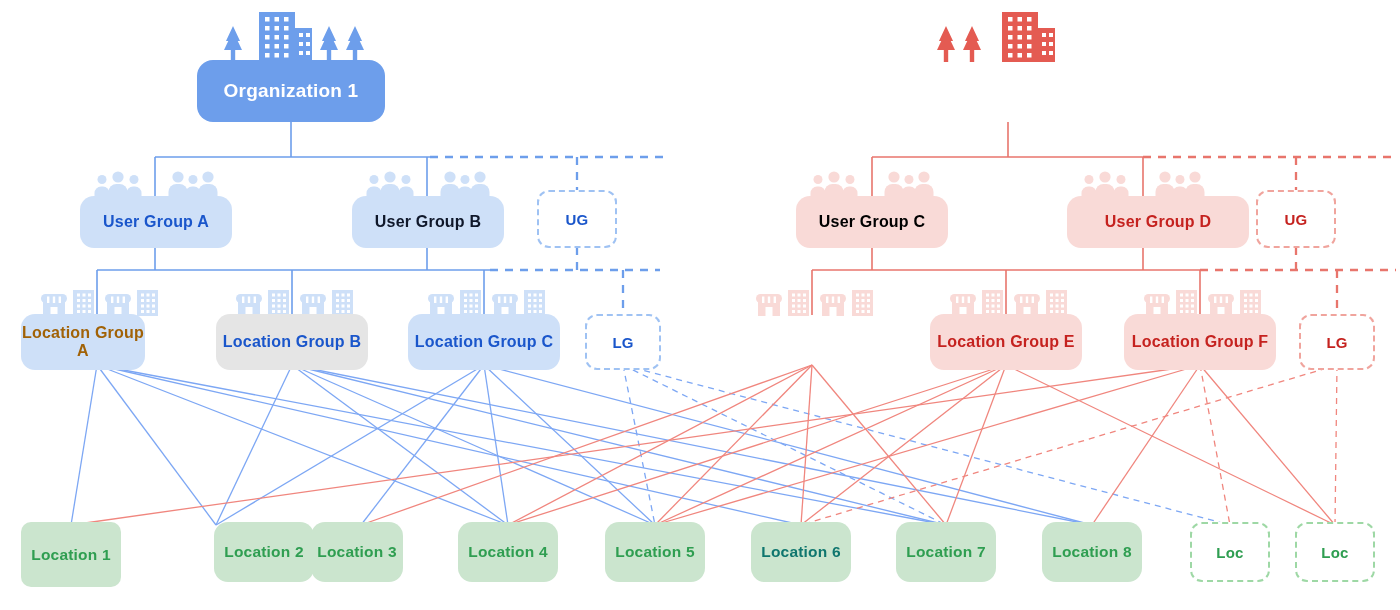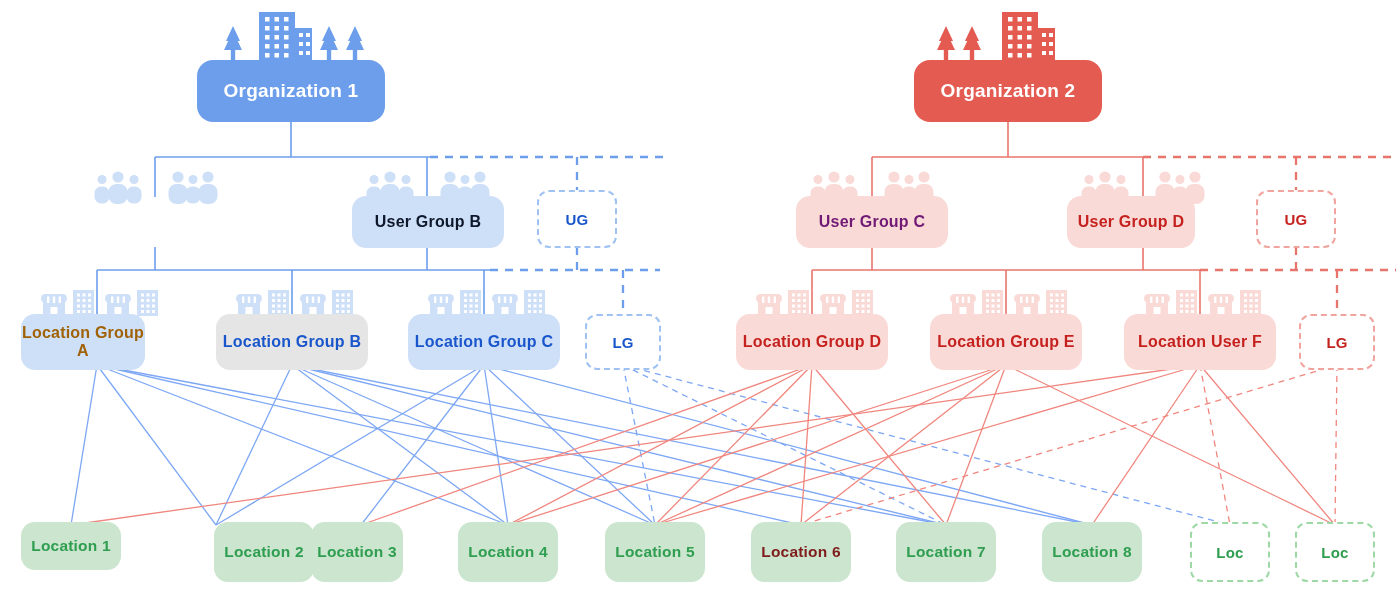--- a/index.html
+++ b/index.html
@@ -151,37 +151,37 @@
         <rect x="107" y="32" width="4.5" height="4.5" fill="#fff"></rect>
         <rect x="107" y="41" width="4.5" height="4.5" fill="#fff"></rect>
         <rect x="118" y="16" width="17" height="34"></rect>
         <rect x="122" y="21" width="4" height="4" fill="#fff"></rect>
         <rect x="122" y="30" width="4" height="4" fill="#fff"></rect>
         <rect x="122" y="39" width="4" height="4" fill="#fff"></rect>
         <rect x="129" y="21" width="4" height="4" fill="#fff"></rect>
         <rect x="129" y="30" width="4" height="4" fill="#fff"></rect>
         <rect x="129" y="39" width="4" height="4" fill="#fff"></rect>
       </svg></div>
-    <div class="node org" style="left: 914px; top: 60px; width: 188px; height: 62px; background: rgb(228, 91, 82); color: rgb(255, 255, 255);">
-      <span class="label">Organization 2</span>
-    </div>
     <div class="icon" style="color: rgb(206, 224, 248); left: 80px; top: 169px;"><svg width="152" height="36" viewBox="0 0 152 36" fill="currentColor">
         <circle cx="22" cy="10.5" r="4.5"></circle>
         <rect x="14.5" y="17.5" width="15" height="17" rx="6.5"></rect>
         <circle cx="38" cy="8" r="5.6"></circle>
         <rect x="28.5" y="15" width="19" height="20" rx="8"></rect>
         <circle cx="54" cy="10.5" r="4.5"></circle>
         <rect x="46.5" y="17.5" width="15" height="17" rx="6.5"></rect>
         <circle cx="98" cy="8" r="5.6"></circle>
         <rect x="88.5" y="15" width="19" height="20" rx="8"></rect>
         <circle cx="113" cy="10.5" r="4.5"></circle>
         <rect x="105.5" y="17.5" width="15" height="17" rx="6.5"></rect>
         <circle cx="128" cy="8" r="5.6"></circle>
         <rect x="118.5" y="15" width="19" height="20" rx="8"></rect>
       </svg></div>
+    <div class="node group" style="left: 80px; top: 196px; width: 152px; height: 52px; background: rgb(206, 224, 248); color: rgb(26, 86, 203);">
+      <span class="label">User Group A</span>
+    </div>
     <div class="icon" style="color: rgb(206, 224, 248); left: 352px; top: 169px;"><svg width="152" height="36" viewBox="0 0 152 36" fill="currentColor">
         <circle cx="22" cy="10.5" r="4.5"></circle>
         <rect x="14.5" y="17.5" width="15" height="17" rx="6.5"></rect>
         <circle cx="38" cy="8" r="5.6"></circle>
         <rect x="28.5" y="15" width="19" height="20" rx="8"></rect>
         <circle cx="54" cy="10.5" r="4.5"></circle>
         <rect x="46.5" y="17.5" width="15" height="17" rx="6.5"></rect>
         <circle cx="98" cy="8" r="5.6"></circle>
         <rect x="88.5" y="15" width="19" height="20" rx="8"></rect>
         <circle cx="113" cy="10.5" r="4.5"></circle>
@@ -202,38 +202,38 @@
         <rect x="28.5" y="15" width="19" height="20" rx="8"></rect>
         <circle cx="54" cy="10.5" r="4.5"></circle>
         <rect x="46.5" y="17.5" width="15" height="17" rx="6.5"></rect>
         <circle cx="98" cy="8" r="5.6"></circle>
         <rect x="88.5" y="15" width="19" height="20" rx="8"></rect>
         <circle cx="113" cy="10.5" r="4.5"></circle>
         <rect x="105.5" y="17.5" width="15" height="17" rx="6.5"></rect>
         <circle cx="128" cy="8" r="5.6"></circle>
         <rect x="118.5" y="15" width="19" height="20" rx="8"></rect>
       </svg></div>
-    <div class="node group" style="left: 796px; top: 196px; width: 152px; height: 52px; background: rgb(249, 218, 215); color: #701a75;">
+    <div class="node group" style="left: 796px; top: 196px; width: 152px; height: 52px; background: rgb(249, 218, 215); color: #000000;">
       <span class="label">User Group C</span>
     </div>
     <div class="icon" style="color: rgb(249, 218, 215); left: 1067px; top: 169px;"><svg width="152" height="36" viewBox="0 0 152 36" fill="currentColor">
         <circle cx="22" cy="10.5" r="4.5"></circle>
         <rect x="14.5" y="17.5" width="15" height="17" rx="6.5"></rect>
         <circle cx="38" cy="8" r="5.6"></circle>
         <rect x="28.5" y="15" width="19" height="20" rx="8"></rect>
         <circle cx="54" cy="10.5" r="4.5"></circle>
         <rect x="46.5" y="17.5" width="15" height="17" rx="6.5"></rect>
         <circle cx="98" cy="8" r="5.6"></circle>
         <rect x="88.5" y="15" width="19" height="20" rx="8"></rect>
         <circle cx="113" cy="10.5" r="4.5"></circle>
         <rect x="105.5" y="17.5" width="15" height="17" rx="6.5"></rect>
         <circle cx="128" cy="8" r="5.6"></circle>
         <rect x="118.5" y="15" width="19" height="20" rx="8"></rect>
       </svg></div>
-    <div class="node group" style="left: 1067px; top: 196px; width: 128px; height: 52px; background: rgb(249, 218, 215); color: rgb(197, 34, 31);">
+    <div class="node group" style="left: 1067px; top: 196px; width: 182px; height: 52px; background: rgb(249, 218, 215); color: rgb(197, 34, 31);">
       <span class="label">User Group D</span>
     </div>
     <div class="node group dash" style="left: 1256px; top: 190px; width: 80px; height: 58px; border-color: rgb(240, 164, 157); color: rgb(197, 34, 31);">
       <span class="label">UG</span>
     </div>
     <div class="icon" style="color: rgb(206, 224, 248); left: 21px; top: 286px;"><svg width="152" height="30" viewBox="0 0 152 30" fill="currentColor">
         <rect x="20" y="8" width="26" height="9" rx="4.5"></rect>
         <rect x="22" y="15" width="22" height="15"></rect>
   <rect x="26" y="10.5" width="2.4" height="6.5" fill="#fff"></rect>
         <rect x="31.8" y="10.5" width="2.4" height="6.5" fill="#fff"></rect>
@@ -397,23 +397,20 @@
         <rect x="120" y="24" width="3" height="3" fill="#fff"></rect>
         <rect x="125.5" y="7.5" width="3" height="3" fill="#fff"></rect>
         <rect x="125.5" y="13" width="3" height="3" fill="#fff"></rect>
         <rect x="125.5" y="18.5" width="3" height="3" fill="#fff"></rect>
         <rect x="125.5" y="24" width="3" height="3" fill="#fff"></rect>
         <rect x="131" y="7.5" width="3" height="3" fill="#fff"></rect>
         <rect x="131" y="13" width="3" height="3" fill="#fff"></rect>
         <rect x="131" y="18.5" width="3" height="3" fill="#fff"></rect>
         <rect x="131" y="24" width="3" height="3" fill="#fff"></rect>
       </svg></div>
-    <div class="node group" style="left: 736px; top: 314px; width: 152px; height: 56px; background: rgb(249, 218, 215); color: rgb(197, 34, 31);">
-      <span class="label">Location Group D</span>
-    </div>
     <div class="icon" style="color: rgb(249, 218, 215); left: 930px; top: 286px;"><svg width="152" height="30" viewBox="0 0 152 30" fill="currentColor">
         <rect x="20" y="8" width="26" height="9" rx="4.5"></rect>
         <rect x="22" y="15" width="22" height="15"></rect>
   <rect x="26" y="10.5" width="2.4" height="6.5" fill="#fff"></rect>
         <rect x="31.8" y="10.5" width="2.4" height="6.5" fill="#fff"></rect>
         <rect x="37.6" y="10.5" width="2.4" height="6.5" fill="#fff"></rect>
   <rect x="29.5" y="21" width="7" height="9" fill="#fff"></rect>
         <rect x="52" y="4" width="21" height="26"></rect>
         <rect x="56" y="7.5" width="3" height="3" fill="#fff"></rect>
         <rect x="56" y="13" width="3" height="3" fill="#fff"></rect>
@@ -484,41 +481,41 @@
         <rect x="125.5" y="7.5" width="3" height="3" fill="#fff"></rect>
         <rect x="125.5" y="13" width="3" height="3" fill="#fff"></rect>
         <rect x="125.5" y="18.5" width="3" height="3" fill="#fff"></rect>
         <rect x="125.5" y="24" width="3" height="3" fill="#fff"></rect>
         <rect x="131" y="7.5" width="3" height="3" fill="#fff"></rect>
         <rect x="131" y="13" width="3" height="3" fill="#fff"></rect>
         <rect x="131" y="18.5" width="3" height="3" fill="#fff"></rect>
         <rect x="131" y="24" width="3" height="3" fill="#fff"></rect>
       </svg></div>
     <div class="node group" style="left: 1124px; top: 314px; width: 152px; height: 56px; background: rgb(249, 218, 215); color: rgb(197, 34, 31);">
-      <span class="label">Location User F</span>
+      <span class="label">Location Group F</span>
     </div>
     <div class="node group dash" style="left: 1299px; top: 314px; width: 76px; height: 56px; border-color: rgb(240, 164, 157); color: rgb(197, 34, 31);">
       <span class="label">LG</span>
     </div>
-    <div class="node loc" style="left: 21px; top: 522px; width: 100px; height: 48px; background: rgb(203, 229, 206); color: rgb(47, 158, 81);">
+    <div class="node loc" style="left: 21px; top: 522px; width: 100px; height: 65px; background: rgb(203, 229, 206); color: rgb(47, 158, 81); border-radius: 10px;">
       <span class="label">Location 1</span>
     </div>
     <div class="node loc" style="left: 166px; top: 522px; width: 100px; height: 60px; background: rgb(203, 229, 206); color: rgb(47, 158, 81); margin-left: 48px;">
       <span class="label">Location 2</span>
     </div>
     <div class="node loc" style="left: 311px; top: 522px; width: 92px; height: 60px; background: rgb(203, 229, 206); color: rgb(47, 158, 81);">
       <span class="label">Location 3</span>
     </div>
     <div class="node loc" style="left: 458px; top: 522px; width: 100px; height: 60px; background: rgb(203, 229, 206); color: rgb(47, 158, 81);">
       <span class="label">Location 4</span>
     </div>
     <div class="node loc" style="left: 605px; top: 522px; width: 100px; height: 60px; background: rgb(203, 229, 206); color: rgb(47, 158, 81);">
       <span class="label">Location 5</span>
     </div>
-    <div class="node loc" style="left: 751px; top: 522px; width: 100px; height: 60px; background: rgb(203, 229, 206); color: #7f1d1d;">
+    <div class="node loc" style="left: 751px; top: 522px; width: 100px; height: 60px; background: rgb(203, 229, 206); color: #0f766e;">
       <span class="label">Location 6</span>
     </div>
     <div class="node loc" style="left: 896px; top: 522px; width: 100px; height: 60px; background: rgb(203, 229, 206); color: rgb(47, 158, 81);">
       <span class="label">Location 7</span>
     </div>
     <div class="node loc" style="left: 1042px; top: 522px; width: 100px; height: 60px; background: rgb(203, 229, 206); color: rgb(47, 158, 81);">
       <span class="label">Location 8</span>
     </div>
     <div class="node loc dash" style="left: 1190px; top: 522px; width: 80px; height: 60px; border-color: rgb(158, 216, 165); color: rgb(47, 158, 81);">
       <span class="label">Loc</span>

